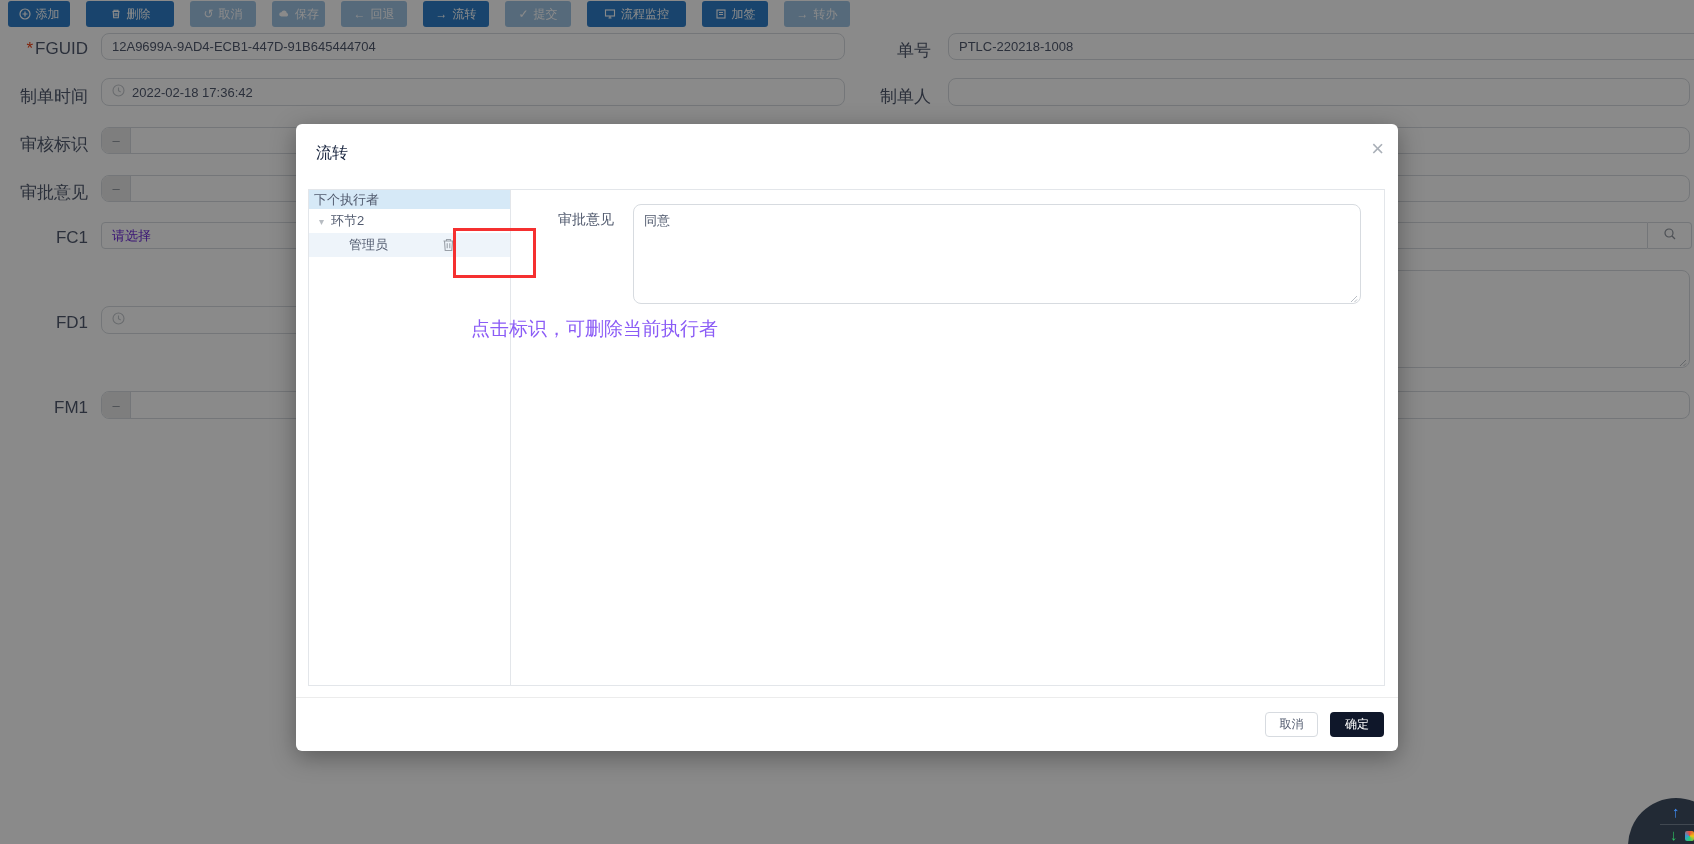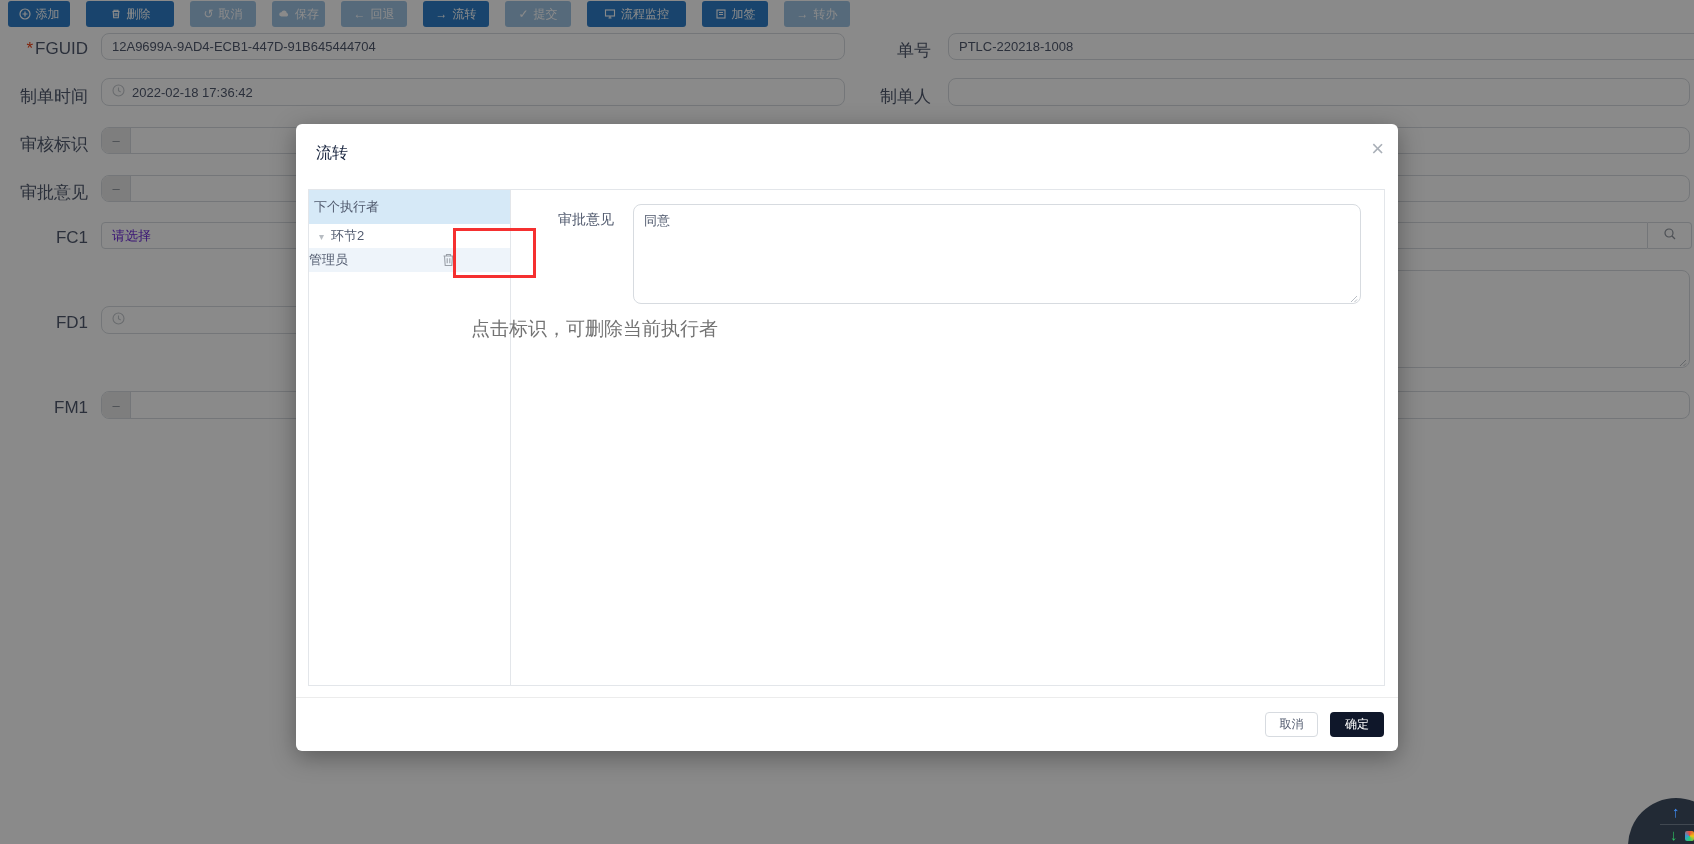--- a/index.html
+++ b/index.html
@@ -43,25 +43,25 @@
   .overlay { position:absolute; inset:0; background:rgba(0,0,0,0.46); z-index:10; }
   
   .modal {
     position:absolute; left:296px; top:124px; width:1102px; height:627px; z-index:20;
     background:#fff; border-radius:6px; box-shadow:0 6px 24px rgba(0,0,0,.35); font-size:13px;
   }
   .modal-title { position:absolute; left:20px; top:19px; font-size:16px; color:#17233d; font-weight:500; }
   .modal-close { position:absolute; right:14px; top:14px; font-size:22px; color:#aab0b8; cursor:pointer; line-height:1; }
   .content-box { position:absolute; left:12px; top:65px; width:1077px; height:497px; border:1px solid #e3e6ea; background:#fff; }
   .tree-pane { position:absolute; left:0; top:0; width:202px; height:100%; border-right:1px solid #e3e6ea; }
-  .tree-header { height:34px; background:#d6e9f7; display:flex; align-items:center; padding-left:5px; font-size:13px; color:#515a6e; }
+  .tree-header { height:19px; background:#d6e9f7; display:flex; align-items:center; padding-left:5px; font-size:13px; color:#515a6e; }
   .tree-row { height:24px; display:flex; align-items:center; font-size:13px; color:#515a6e; cursor:pointer; }
   .tree-row.parent { padding-left:10px; gap:7px; }
   .tree-arrow { color:#b7bcc2; font-size:10px; }
-  .tree-row.child { background:#eef4fa; position:relative; }
+  .tree-row.child { padding-left:40px; background:#eef4fa; position:relative; }
   .tree-trash { position:absolute; left:132px; top:4px; cursor:pointer; }
   .red-rect { position:absolute; left:144px; top:38px; width:83px; height:50px; border:3px solid #f53030; z-index:5; }
   .red-note { position:absolute; left:162px; top:126px; font-size:19px; color:#f53030; white-space:nowrap; }
   .opinion-label { position:absolute; left:245px; top:21px; width:60px; text-align:right; font-size:14px; color:#515a6e; }
   .opinion-area {
     position:absolute; left:324px; top:14px; width:728px; height:100px;
     border:1px solid #d7dbe0; border-radius:8px; background:#fff; padding:7px 10px;
     font-size:13px; color:#515a6e;
   }
   .modal-footer-line { position:absolute; left:0; top:573px; width:100%; height:1px; background:#ececec; }
@@ -269,21 +269,21 @@
           <span>管理员</span>
           <span class="tree-trash">
             <svg width="15" height="16" viewBox="0 0 15 16">
                 <path d="M2.5 4h10M5.5 4V2.5h4V4M3.5 4l.7 9.5h6.6l.7-9.5M6.2 6.2v5M8.8 6.2v5" fill="none" stroke="#9aa0a8" stroke-width="1.1"></path>
               </svg>
           </span>
         </div>
       </div>
 
       <div class="red-rect" style="border-color: rgb(245, 48, 48);"></div>
-      <div class="red-note" style="color: #737373;">点击标识，可删除当前执行者</div>
+      <div class="red-note" style="color: #8b5cf6;">点击标识，可删除当前执行者</div>
 
       <div class="opinion-label"><span>审批意见</span></div>
       <div class="opinion-area">
         <span>同意</span>
         <span class="resize-handle">
           <svg width="10" height="10" viewBox="0 0 10 10">
               <path d="M9 3L3 9M9 6.5L6.5 9" stroke="#b9bec5" stroke-width="1"></path>
             </svg>
         </span>
       </div>

